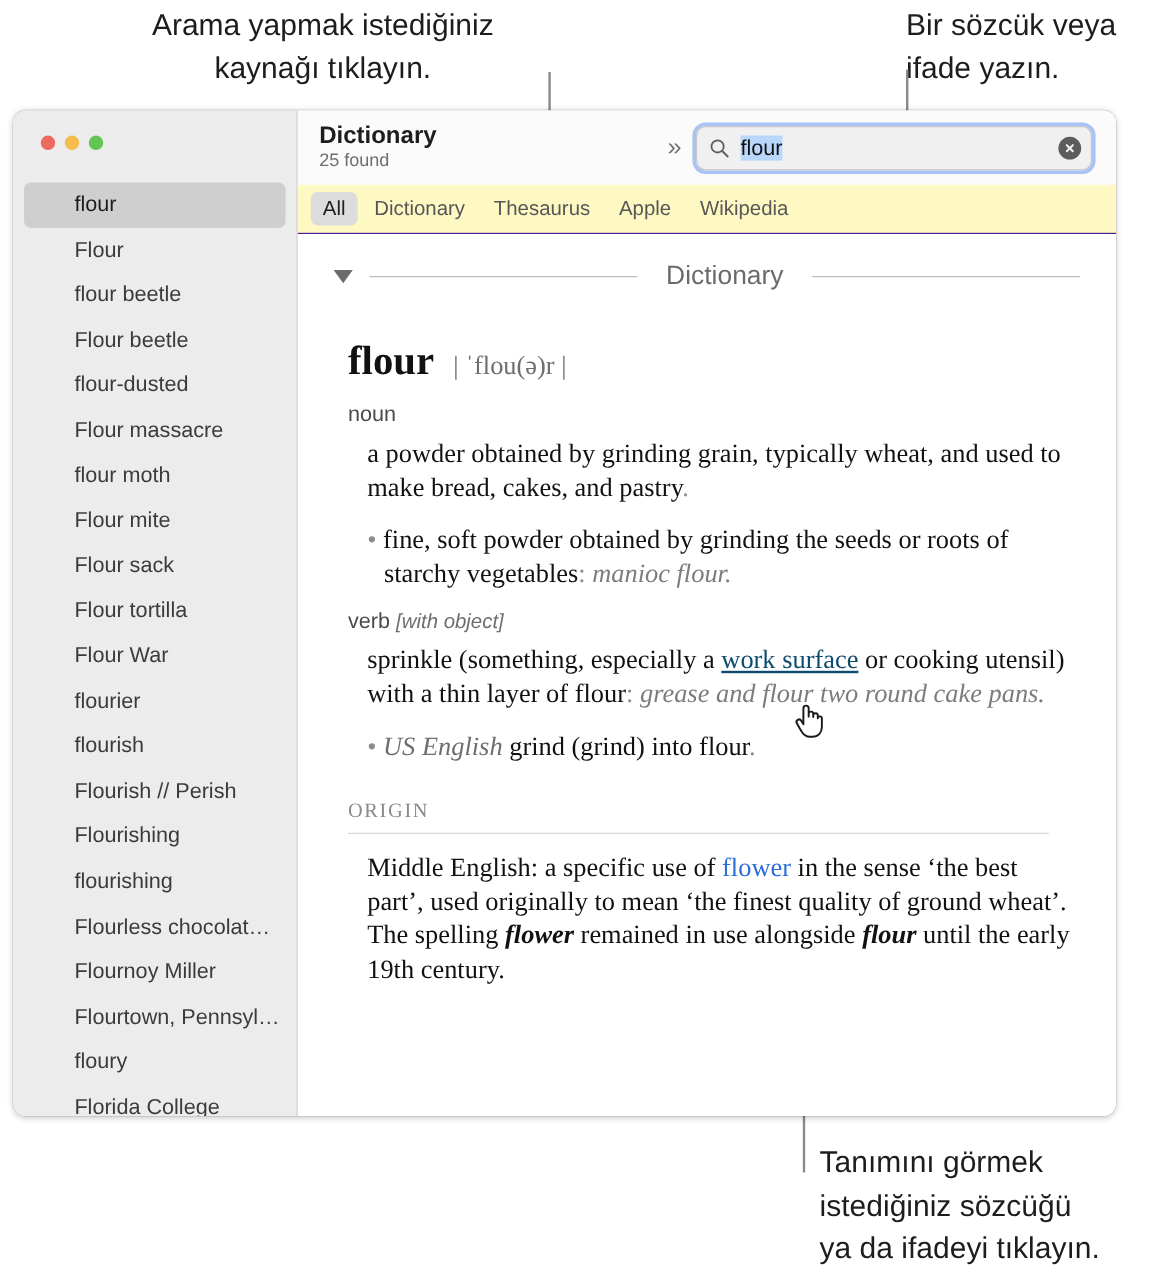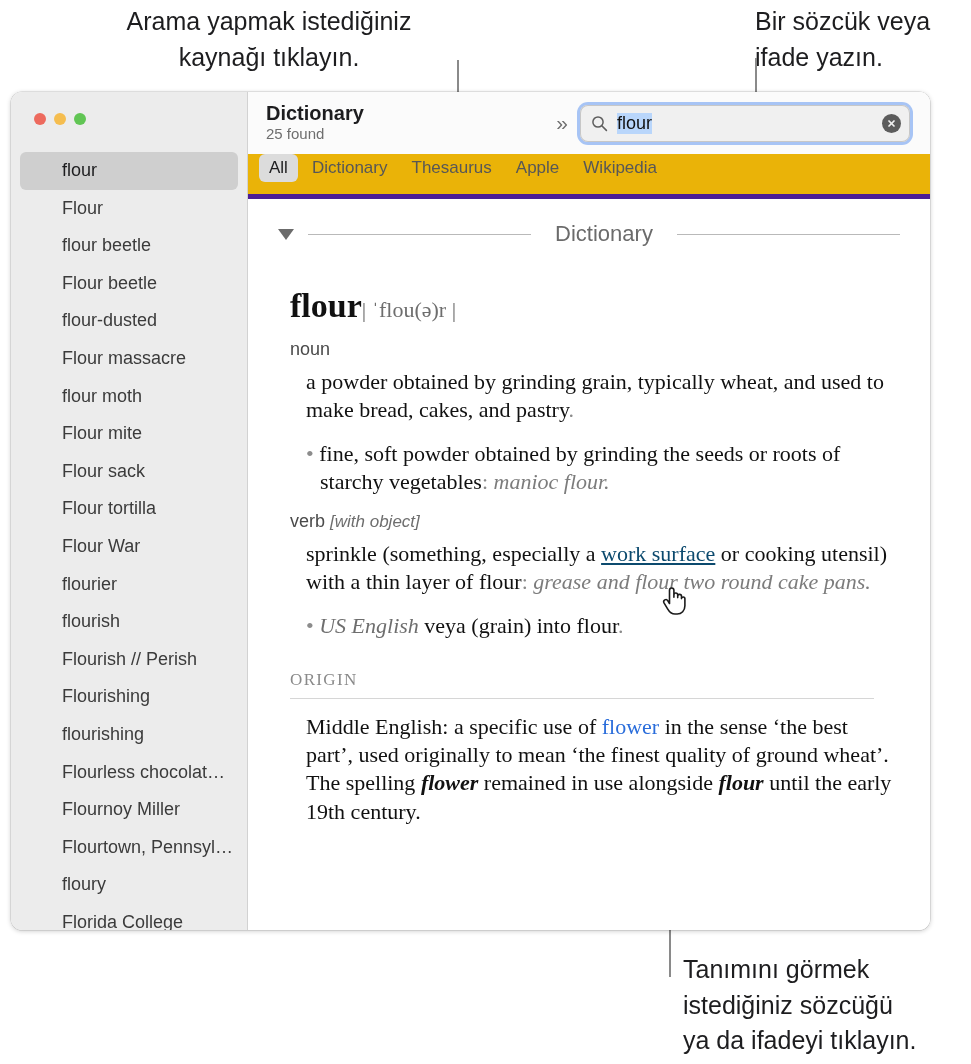--- a/index.html
+++ b/index.html
@@ -139,25 +139,25 @@
     flex: none;
     width: 19px; height: 19px; border-radius: 50%;
     background: #5c5c5c;
     display: flex; align-items: center; justify-content: center;
   }
 
   
   #tabbar {
     height: 40px;
     display: flex;
-    align-items: flex-start;
+    align-items: center;
     gap: 4px;
     padding-left: 11px;
-    background: #eab308;
-    border-bottom: 5px solid #4c1d95;
+    background: #fef9c3;
+    border-bottom: 1px solid #4c1d95;
     flex: none;
   }
   .tab {
     font-size: 17px;
     color: #575757;
     padding: 4px 10px;
     border-radius: 6px;
     white-space: nowrap;
   }
   .tab.active { background: #dcdcdc; color: #1d1d1f; }
@@ -195,21 +195,21 @@
     padding-left: 12px;
     margin-bottom: 14px;
   }
   #headword {
     font-family: "Liberation Serif", serif;
     font-size: 34px; font-weight: bold; color: #111;
   }
   #pronunciation {
     font-family: "Liberation Serif", serif;
     font-size: 22px; color: #6e6e6e;
-    margin-left: 0;
+    margin-left: 16px;
   }
 
   .pos {
     padding-left: 12px;
     font-family: "Liberation Sans", sans-serif;
     font-size: 18px; color: #4a4a4a;
     margin-bottom: 8px;
   }
   .pos .gram {
     font-style: italic; color: #6e6e6e; font-size: 17px;
@@ -380,21 +380,21 @@
         </div>
         <div class="sense"><span>a powder obtained by grinding grain, typically wheat, and used to make bread, cakes, and pastry</span><span class="muted">.</span></div>
         <div class="subsense"><span class="bullet">•&nbsp;</span><span>fine, soft powder obtained by grinding the seeds or roots of starchy vegetables</span><span class="muted">: </span><span class="example">manioc flour.</span></div>
 
         <div id="verb-block">
           <div class="pos">
             <span>verb</span>
             <span class="gram">[with object]</span>
           </div>
           <div class="sense"><span>sprinkle (something, especially a </span><span class="xref">work surface</span><span> or cooking utensil) with a thin layer of flour</span><span class="muted">: </span><span class="example">grease and flour two round cake pans.</span></div>
-          <div class="subsense"><span class="bullet">•&nbsp;</span><span class="label-it">US English</span><span> veya (grain) into flour</span><span class="muted">.</span></div>
+          <div class="subsense"><span class="bullet">•&nbsp;</span><span class="label-it">US English</span><span> grind (grind) into flour</span><span class="muted">.</span></div>
         </div>
 
         <div id="origin-head">ORIGIN</div>
         <div id="origin-rule"></div>
         <div class="sense"><span>Middle English: a specific use of </span><span class="link-blue">flower</span><span> in the sense ‘the best part’, used originally to mean ‘the finest quality of ground wheat’. The spelling </span><span class="bold-it">flower</span><span> remained in use alongside </span><span class="bold-it">flour</span><span> until the early 19th century.</span></div>
 
       </div>
     </div>
   </div>
 

